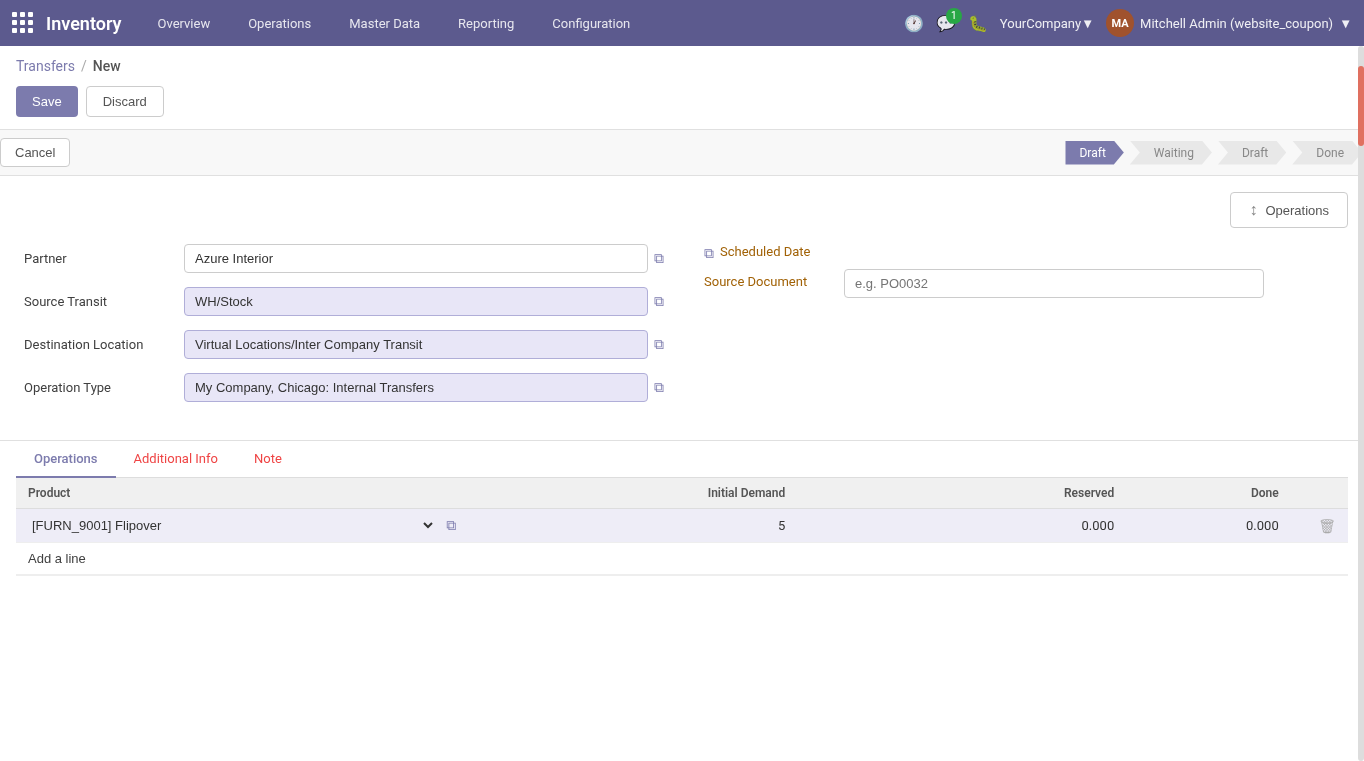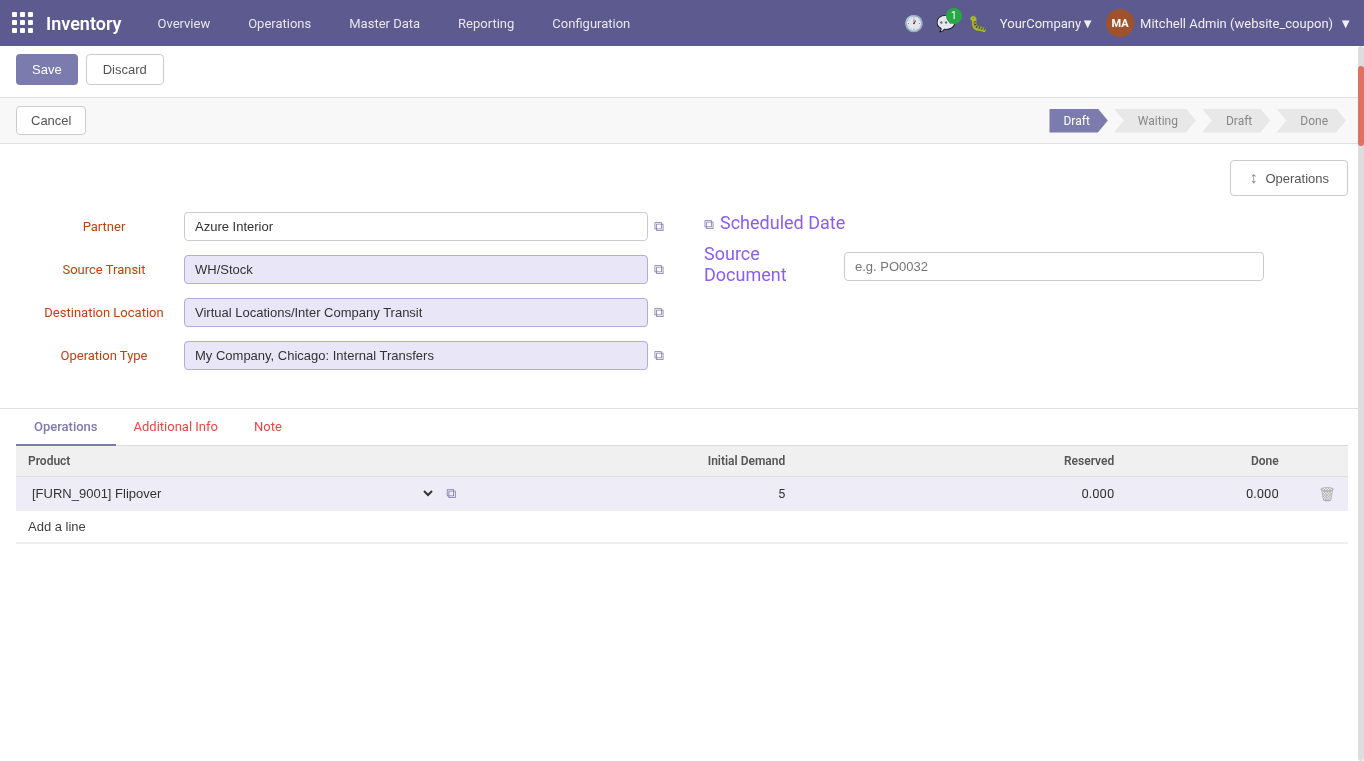--- a/index.html
+++ b/index.html
@@ -72,21 +72,21 @@
     }
     .btn-discard {
       background: white; color: #555; border: 1px solid #ccc; padding: 7px 16px; border-radius: 4px; cursor: pointer; font-size: 13px;
     }
 
     
     .status-bar {
       border-top: 1px solid #e0e0e0;
       border-bottom: 1px solid #e0e0e0;
       background: #f8f8f8;
-      padding: 8px 16px;
+      padding: 8px 0;
       display: flex; align-items: center; justify-content: space-between;
     }
     .btn-cancel {
       background: white; color: #555; border: 1px solid #ccc; padding: 6px 14px; border-radius: 4px; cursor: pointer; font-size: 13px;
     }
     .status-steps {
       display: flex; align-items: center; gap: 4px;
     }
     .status-step {
       padding: 5px 18px 5px 24px; font-size: 12px; color: #888;
@@ -115,21 +115,21 @@
       padding: 8px 24px 24px;
       display: flex; gap: 40px;
     }
     .form-left { flex: 0 0 640px; }
     .form-right { flex: 1; }
 
     .form-row {
       display: flex; align-items: center; margin-bottom: 14px;
     }
     .form-label {
-      width: 160px; font-size: 13px; color: #c2410c; flex-shrink: 0; text-align: center;
+      width: 160px; font-size: 13px; color: #404040; flex-shrink: 0;
     }
     .form-control-wrap { flex: 1; display: flex; align-items: center; gap: 6px; }
 
     .form-select {
       flex: 1; padding: 6px 10px; border: 1px solid #ccc; border-radius: 4px; font-size: 13px; background: white; color: #333; appearance: none;
       cursor: pointer;
     }
     .form-select.highlight { background: #e8e6f7; border-color: #b0aed8; }
     .form-input {
       width: 100%; padding: 6px 10px; border: 1px solid #ccc; border-radius: 4px; font-size: 13px; color: #ef4444;
@@ -172,21 +172,21 @@
       background: transparent; border: none; font-size: 13px; color: #333; flex: 1; padding: 2px 0; outline: none; cursor: pointer;
     }
     .product-select option { background: white; }
 
     .add-line-row td {
       padding: 8px 12px; background: white;
     }
     .add-line-btn { color: #404040; cursor: pointer; font-size: 13px; border: none; background: none; padding: 0; }
 
     .delete-icon { color: #aaa; cursor: pointer; font-size: 14px; }
-    .right-field-label { font-size: 18px; color: #8b5cf6; margin-bottom: 4px; }
+    .right-field-label { font-size: 13px; color: #a16207; margin-bottom: 4px; }
 
     
     .right-scroll { position: fixed; right: 0; top: 46px; bottom: 0; width: 6px; background: #ddd; border-radius: 3px; }
     .right-scroll-thumb { width: 6px; height: 80px; background: #e07060; border-radius: 3px; margin-top: 20px; }
 
     .divider { border: none; border-top: 1px solid #eee; margin: 0 16px; }
   </style>
 </head>
 <body>
 
@@ -224,20 +224,25 @@
     <span class="topnav-user">
       <span class="user-avatar">MA</span>
       <span>Mitchell Admin (website_coupon)</span>
       <span>▼</span>
     </span>
   </div>
 </div>
 
 <div class="main-content">
 
+  <div class="breadcrumb-bar">
+    <span class="breadcrumb-link">Transfers</span>
+    <span class="breadcrumb-sep">/</span>
+    <span class="breadcrumb-current">New</span>
+  </div>
 
   <div class="action-bar">
     <button class="btn-save">Save</button>
     <button class="btn-discard">Discard</button>
   </div>
 
   <div class="status-bar">
     <button class="btn-cancel">Cancel</button>
     <div class="status-steps">
       <div class="status-step active">Draft</div>

